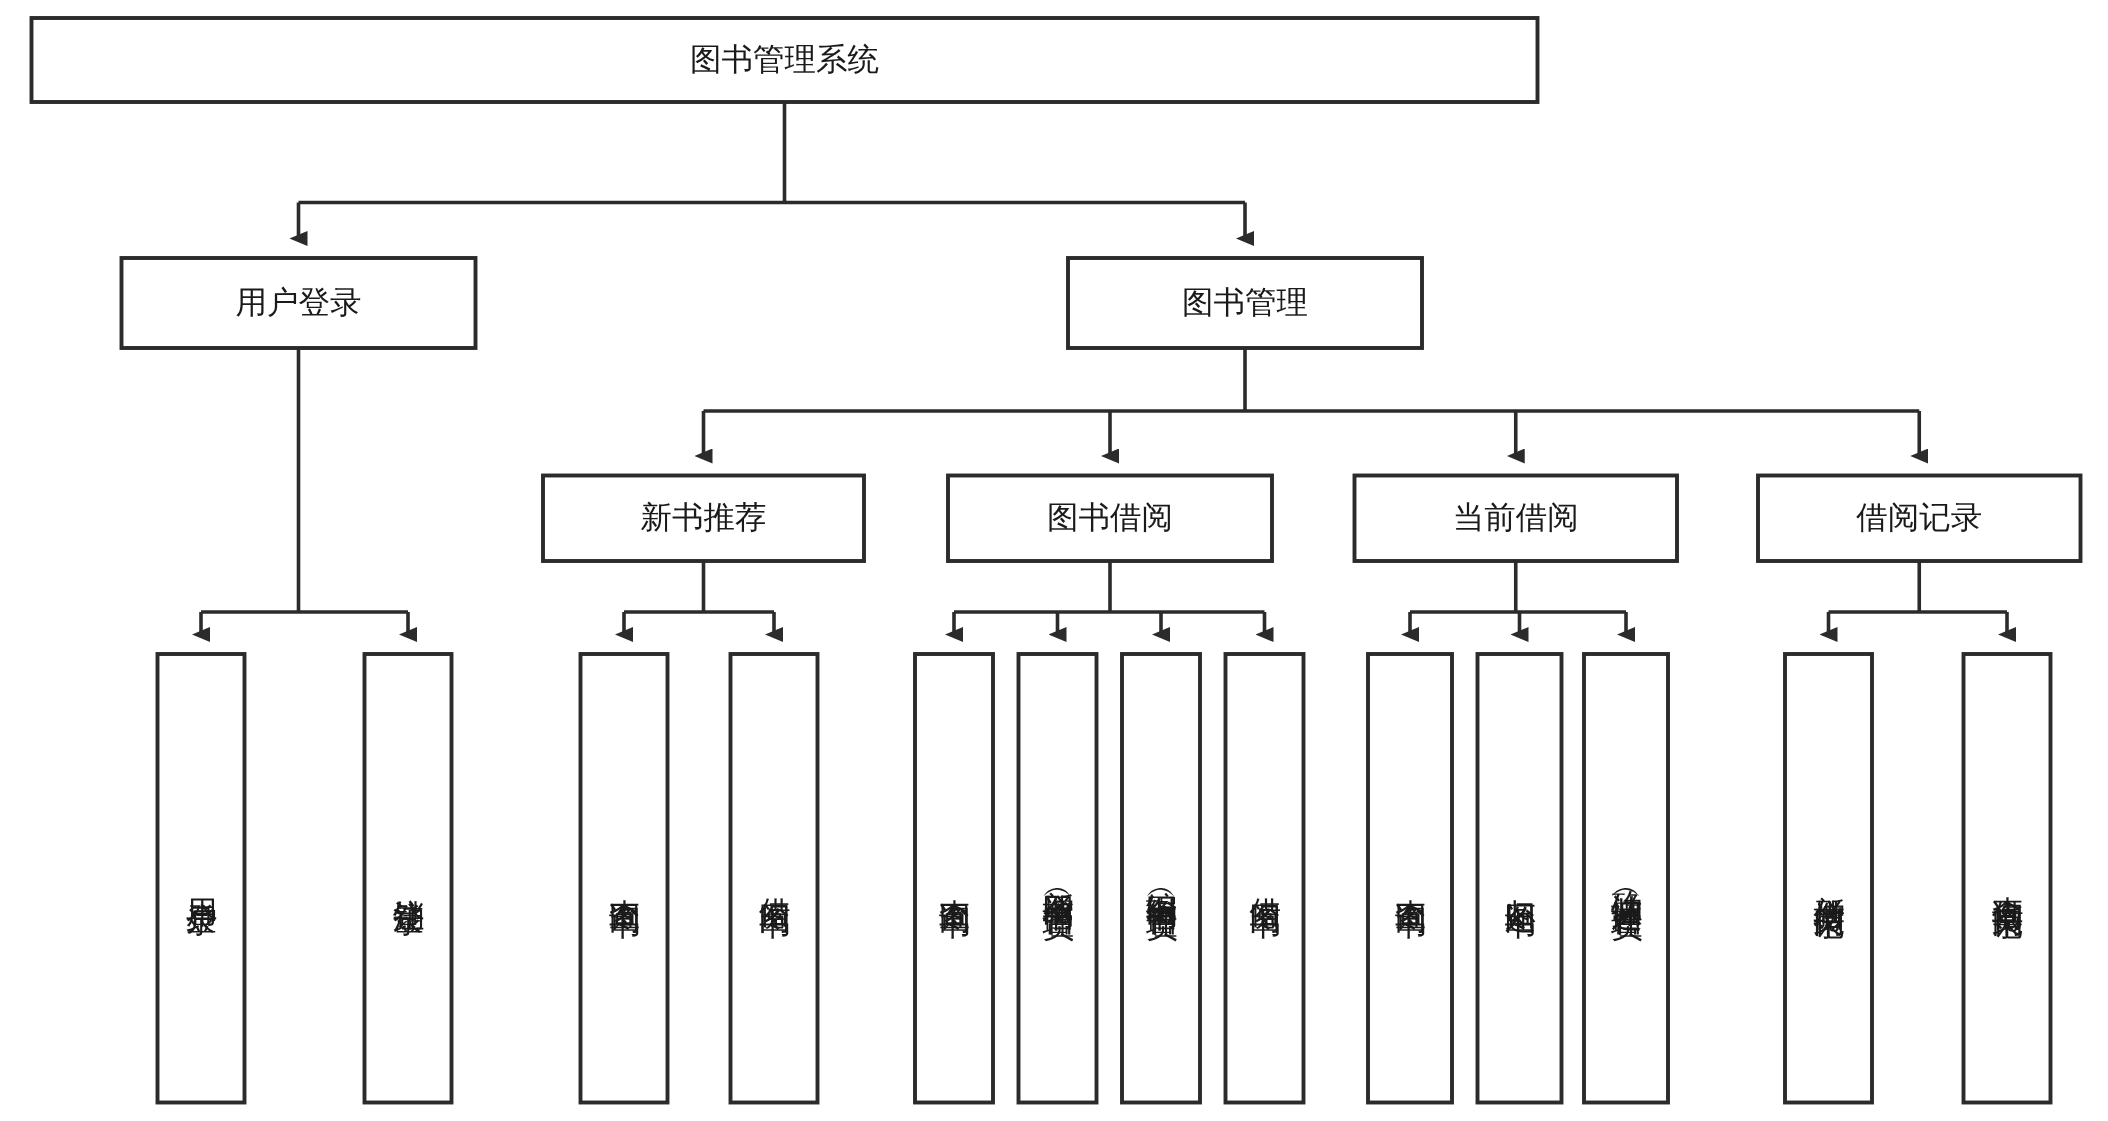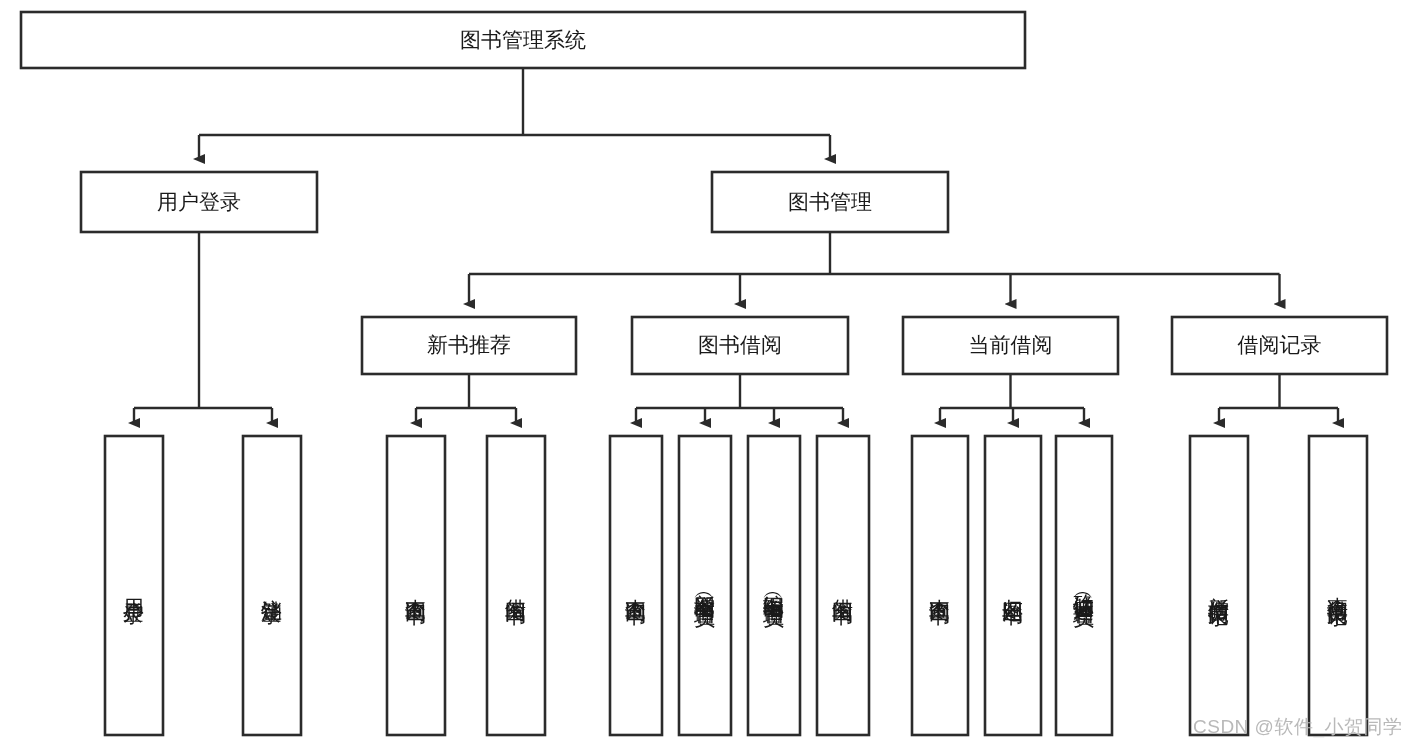--- a/index.html
+++ b/index.html
@@ -227,14 +227,13 @@
         <span class="node-label-v" style="display: block; width: auto; height: auto;">确认归还（管理员）</span>
       </div>
       <div style="position: absolute; left: 1190px; top: 436px; width: 58px; height: 299px; display: flex; align-items: center; justify-content: center; pointer-events: none;">
         <span class="node-label-v" style="display: block; width: auto; height: auto;">新增借阅记录</span>
       </div>
       <div style="position: absolute; left: 1309px; top: 436px; width: 58px; height: 299px; display: flex; align-items: center; justify-content: center; pointer-events: none;">
         <span class="node-label-v" style="display: block; width: auto; height: auto;">查询借阅记录</span>
       </div>
     </div>
 
-  <div class="watermark" style="left: 1193px; top: 714px;">CSDN @软件_小贺同学</div>
 </div>
 
 </body></html>

